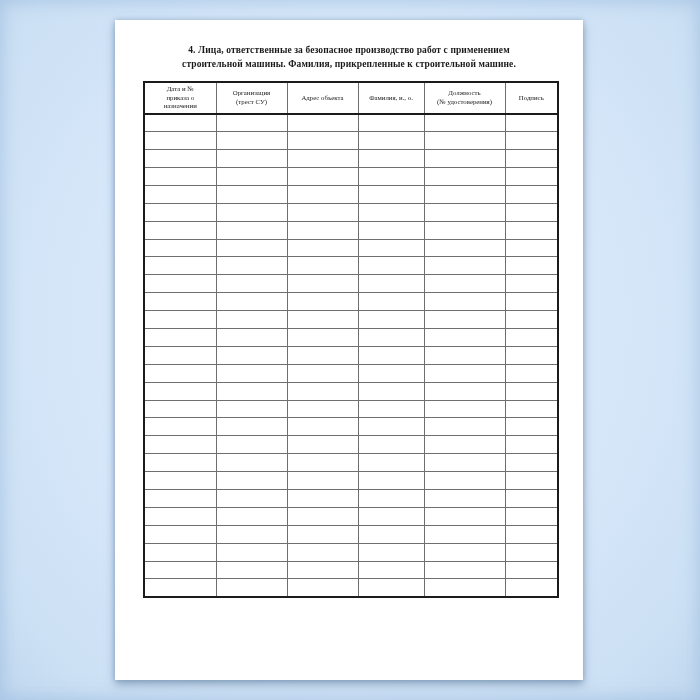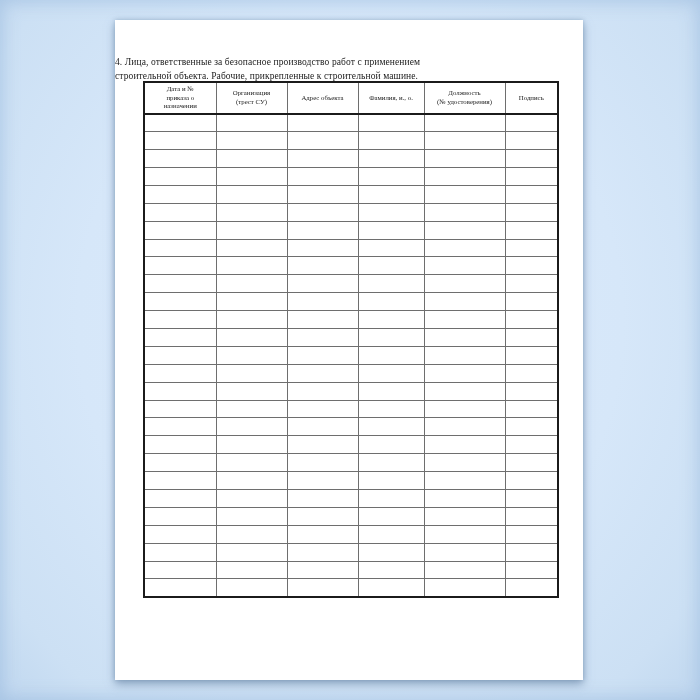--- a/index.html
+++ b/index.html
@@ -20,22 +20,22 @@
   .canvas{
     position:relative;width:700px;height:700px;
     box-shadow:inset 0 0 16px 3px rgba(140,175,215,.45);
   }
   .page{
     position:absolute;left:115px;top:20px;width:468px;height:660px;
     background:var(--page-bg);
     box-shadow:0 4px 9px rgba(90,120,155,.60), 0 0 4px rgba(90,120,155,.35);
   }
   .title{
-    position:absolute;top:36px;left:0;width:100%;
-    text-align:left;font-weight:normal;font-size:9.5px;line-height:13.5px;
+    position:absolute;top:24px;left:0;width:100%;
+    text-align:center;font-weight:bold;font-size:9.5px;line-height:13.5px;
     color:var(--ink);letter-spacing:.1px;
   }
   table.doc-table{
     position:absolute;left:28px;top:61px;width:414px;
     border-collapse:collapse;table-layout:fixed;
     border:2px solid var(--frame);
   }
   .doc-table col.c1{width:72px}
   .doc-table col.c2{width:71px}
   .doc-table col.c3{width:71px}
@@ -55,21 +55,21 @@
   }
 </style>
 </head>
 <body>
 
 <div class="canvas">
   <div class="page">
 
     <div class="title">
       <div>4. Лица, ответственные за безопасное производство работ с применением</div>
-      <div>строительной объекта. Рабочие, прикрепленные к строительной машине.</div>
+      <div>строительной машины. Фамилия, прикрепленные к строительной машине.</div>
     </div>
 
     <table class="doc-table">
       <colgroup>
         <col class="c1">
           <col class="c2">
           <col class="c3">
           <col class="c4">
           <col class="c5">
           <col class="c6">

